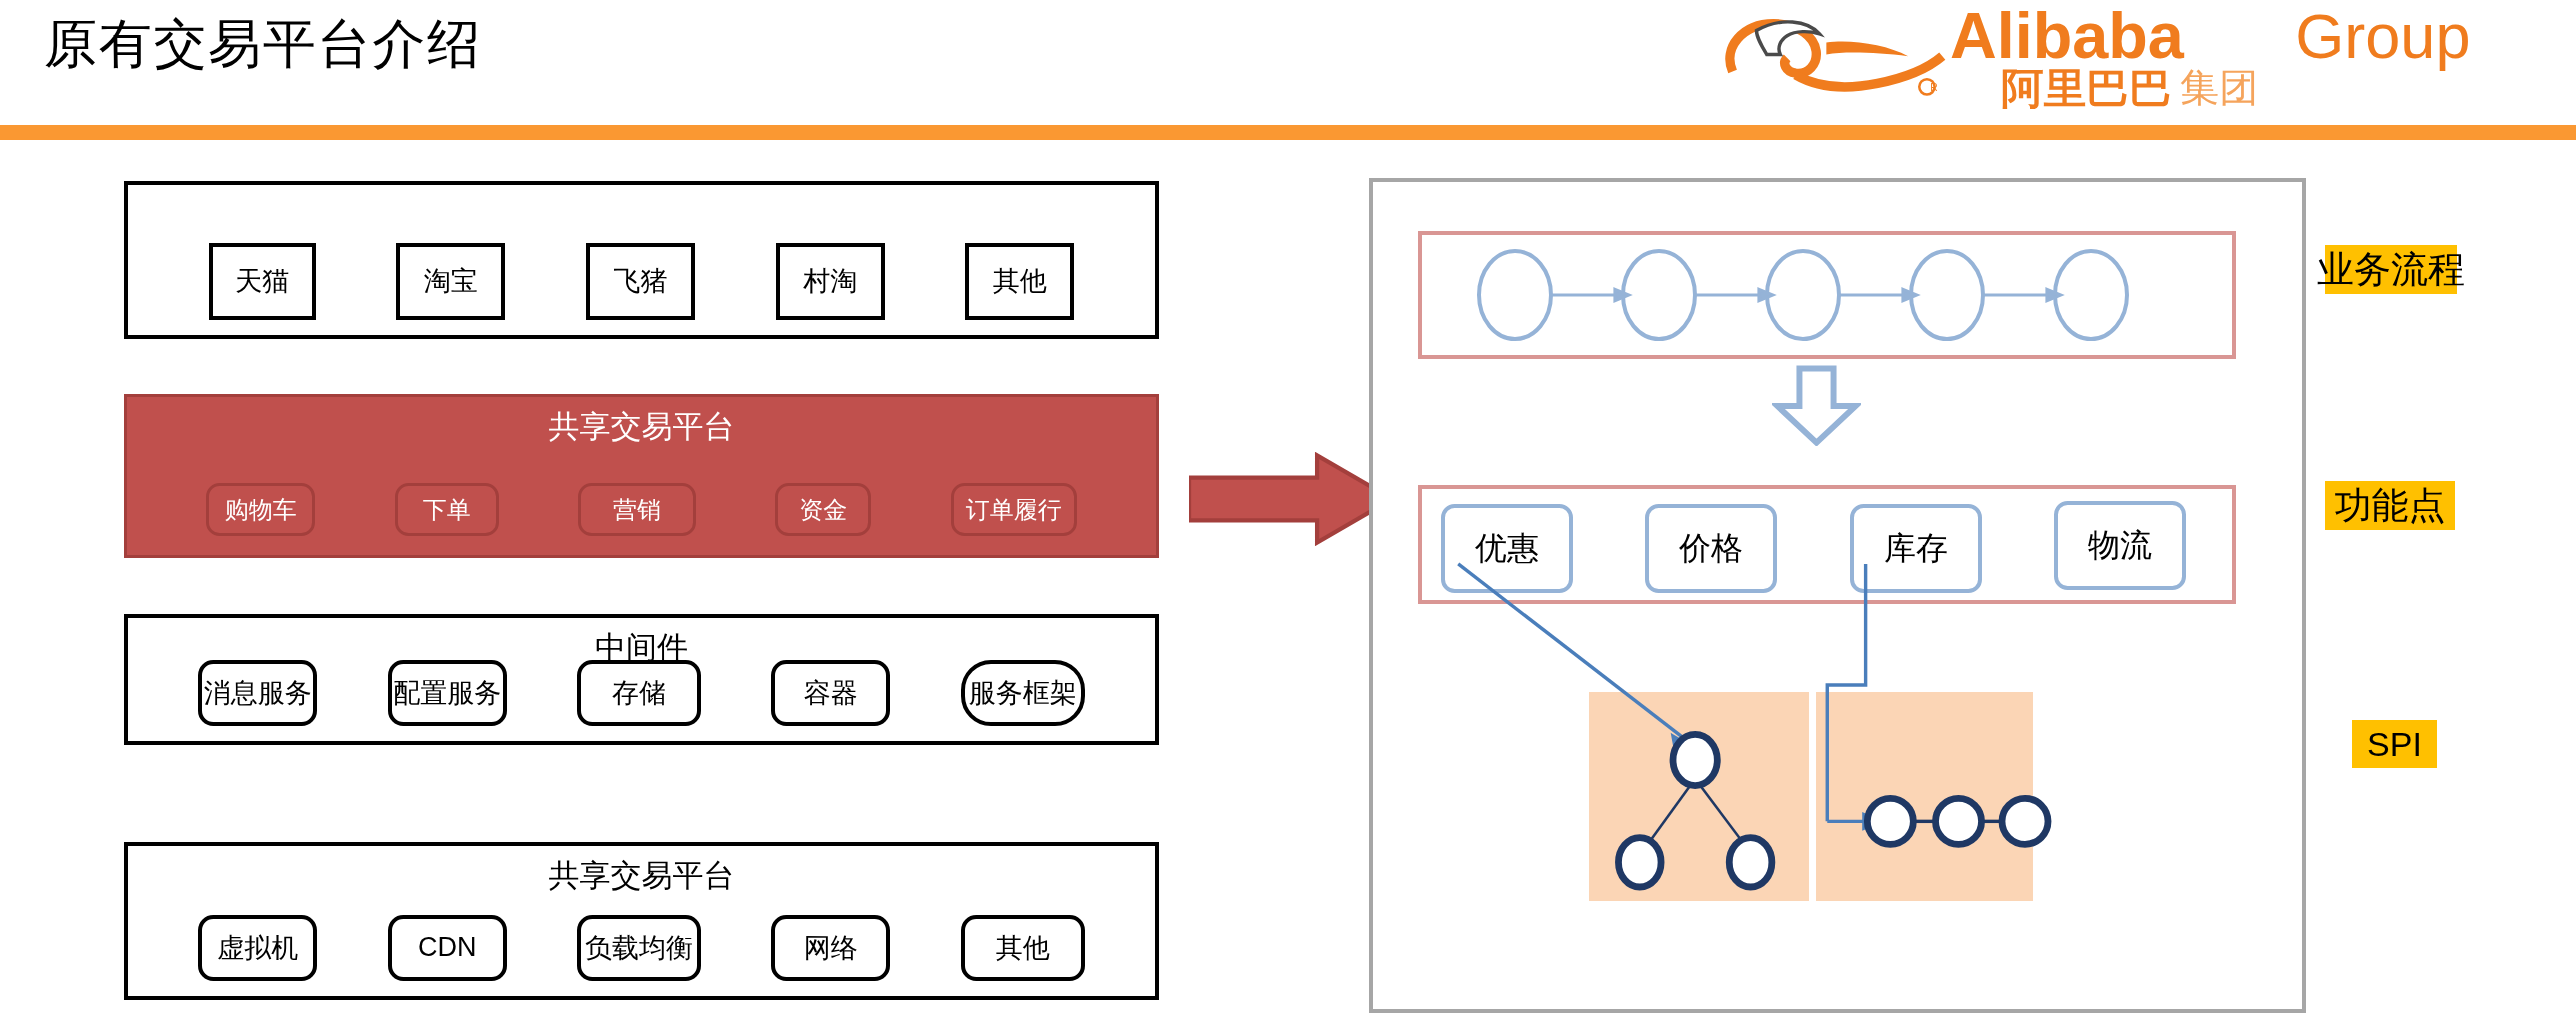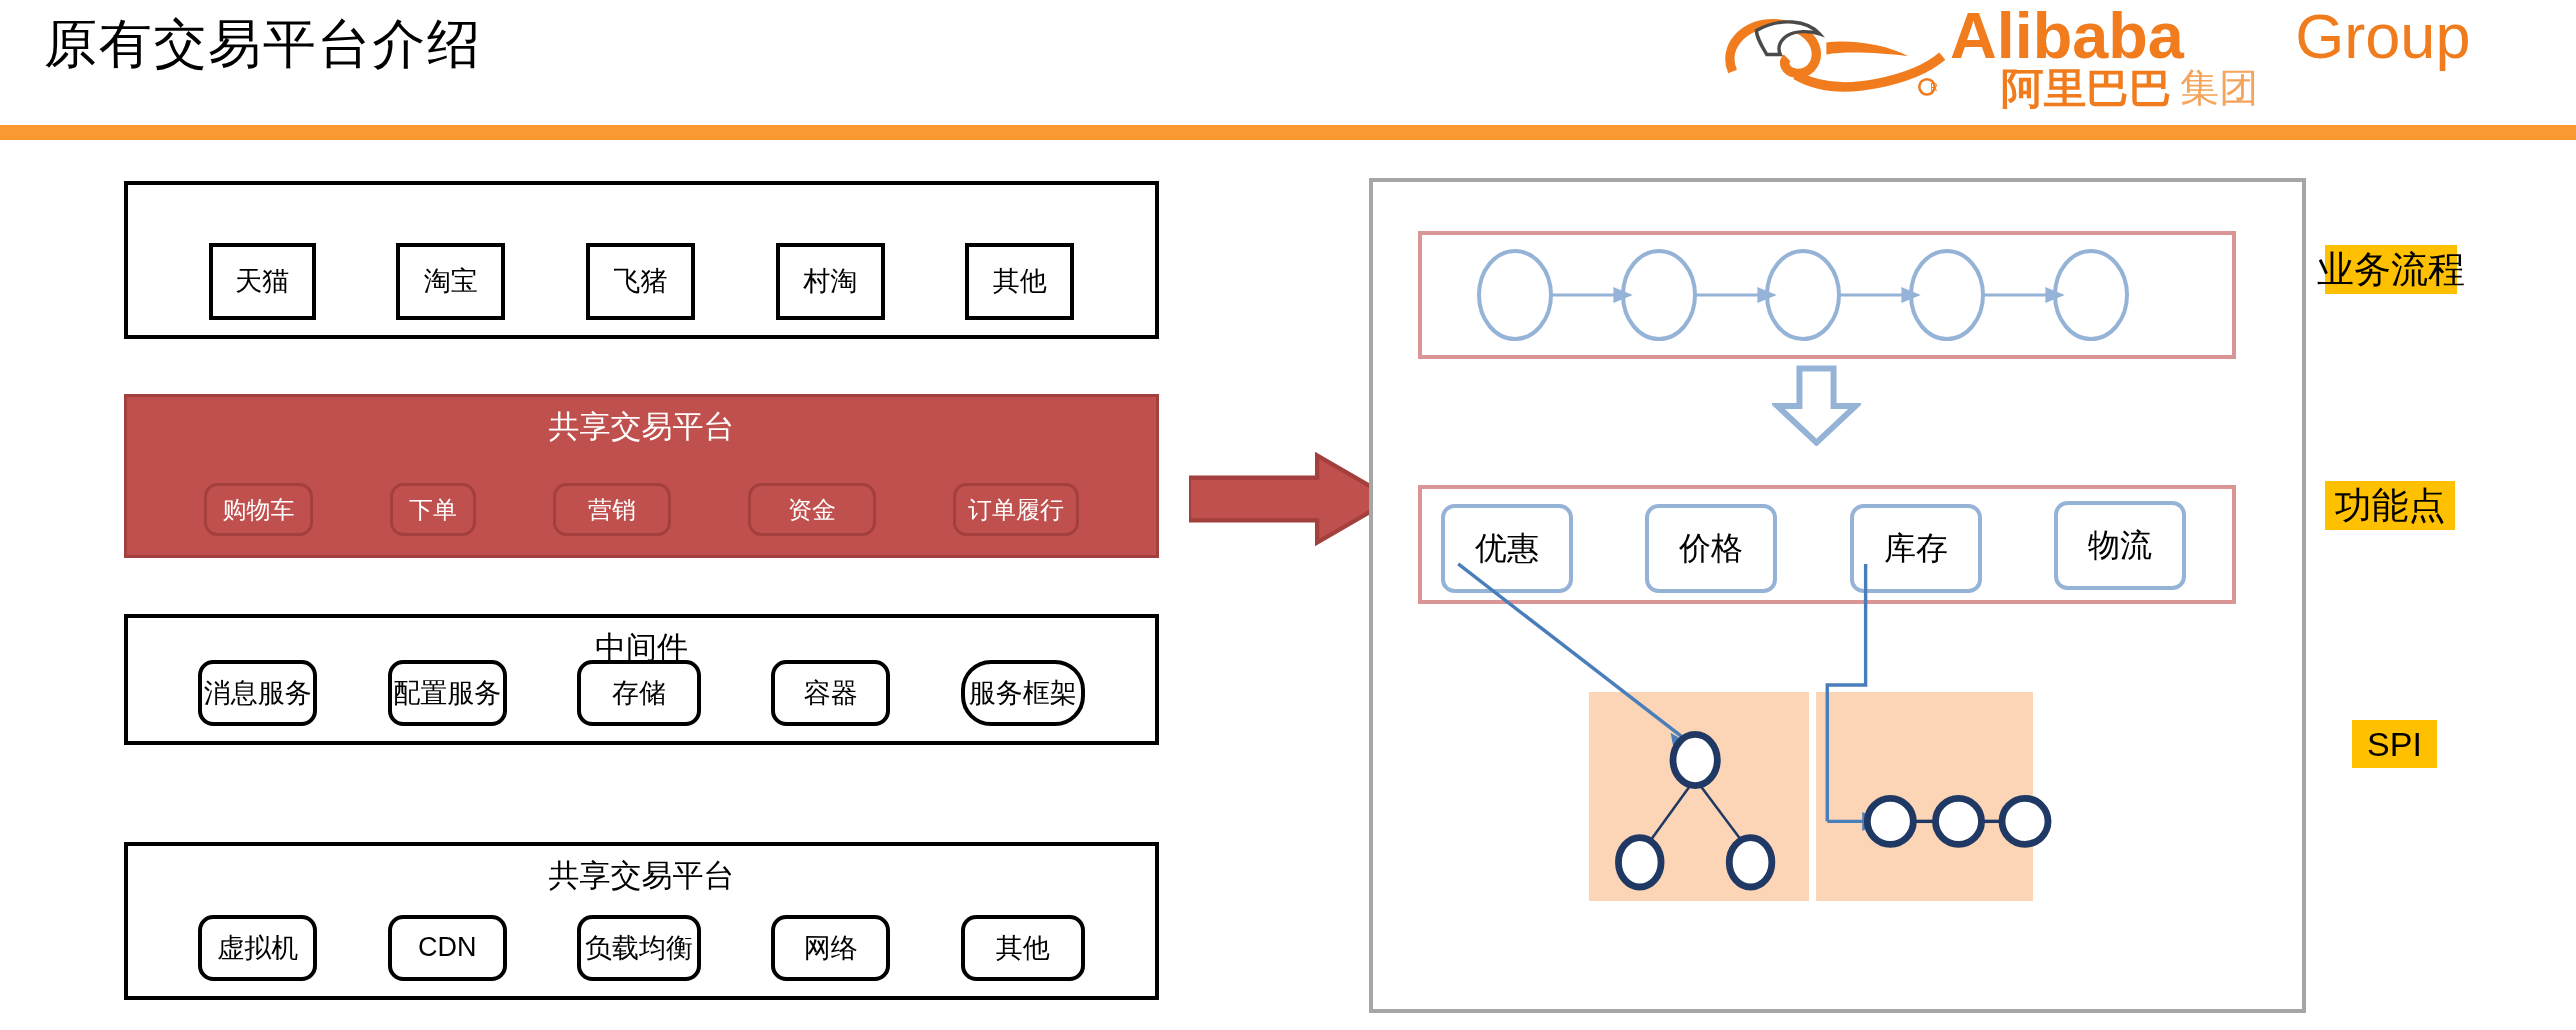--- a/index.html
+++ b/index.html
@@ -152,23 +152,23 @@
       <div class="chip sq w2">飞猪</div>
       <div class="chip sq w2">村淘</div>
       <div class="chip sq w2">其他</div>
     </div>
   </div>
 
   <div class="lbox redbox" style="left:124px;top:394px;width:1035px;height:164px;padding-left:9px;">
     <div class="lbox-title">共享交易平台</div>
     <div class="chips" style="bottom:19px;">
       <div class="redchip" style="width:109px;">购物车</div>
-      <div class="redchip" style="width:86px;">下单</div>
+      <div class="redchip" style="width:104px;">下单</div>
       <div class="redchip" style="width:118px;">营销</div>
-      <div class="redchip" style="width:128px;">资金</div>
+      <div class="redchip" style="width:96px;">资金</div>
       <div class="redchip" style="width:126px;">订单履行</div>
     </div>
   </div>
 
   <div class="lbox" style="left:124px;top:614px;width:1035px;height:131px;">
     <div class="lbox-title">中间件</div>
     <div class="chips">
       <div class="chip rd" style="width:119px;">消息服务</div>
       <div class="chip rd" style="width:119px;">配置服务</div>
       <div class="chip rd" style="width:124px;">存储</div>

